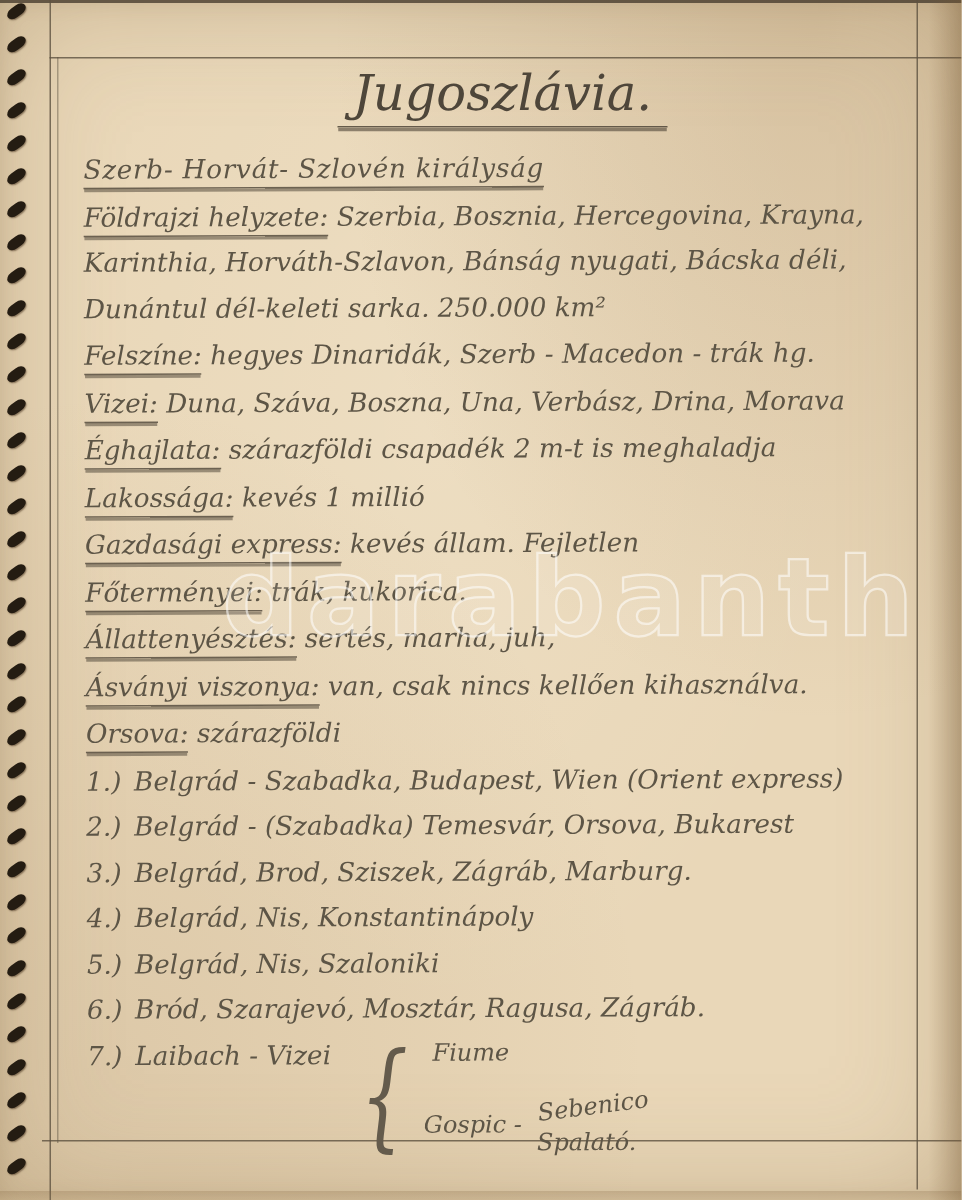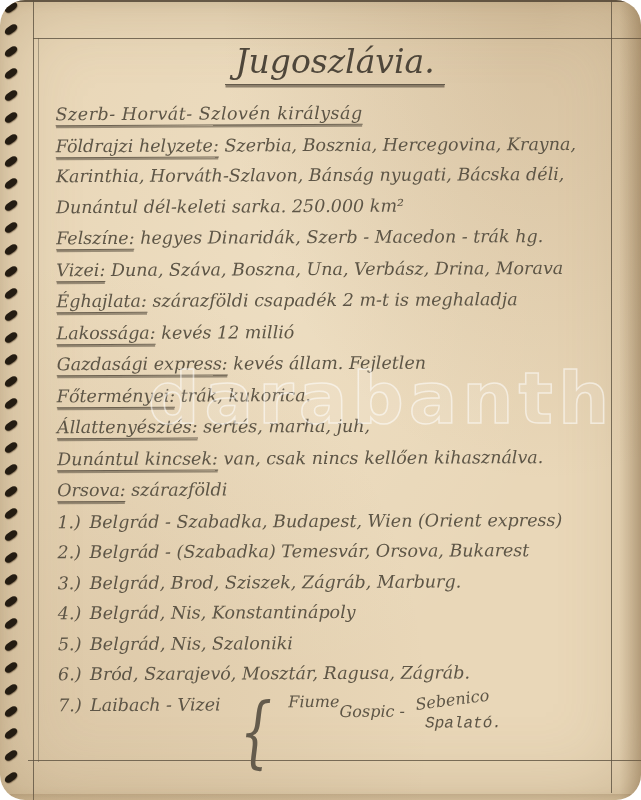--- a/index.html
+++ b/index.html
@@ -6,21 +6,20 @@
   body{width:641px;height:800px;overflow:hidden;font-family:"DejaVu Serif",serif;}
 
   .page{
     position:relative;width:641px;height:800px;overflow:hidden;
     background:
       radial-gradient(ellipse at 85% 2%, rgba(150,118,78,.22), transparent 42%),
       radial-gradient(ellipse at 10% 90%, rgba(150,118,78,.15), transparent 45%),
       radial-gradient(ellipse at 45% 35%, rgba(255,250,235,.18), transparent 55%),
       #e9d7b8;
     box-shadow:inset 0 0 80px rgba(138,108,66,.33), inset 0 0 14px rgba(120,92,55,.18);
-    border-radius:25px;
   }
 
   
   .spiral{position:absolute;left:3px;top:4px;width:20px;height:794px;display:flex;flex-direction:column;align-items:flex-start;}
   .coil{width:14px;height:7px;border-radius:5px/3.5px;background:#241c12;margin:0 0 15px 1px;
         transform:rotate(-36deg);box-shadow:0 1px 1px rgba(60,40,20,.5);}
 
   
   .vline,.hline{position:absolute;background:rgba(92,81,64,.8);}
   .vline{width:1px;} .hline{height:1px;}
@@ -48,26 +47,26 @@
 
   
   .rails{display:flex;align-items:flex-start;margin-top:1px;}
   .rails-label{flex:none;width:128px;}
   .rail-items{flex:none;}
   .rail-item{display:flex;white-space:nowrap;line-height:30.5px;}
   .rail-num{flex:none;width:32px;}
   .rail-branch{align-items:flex-start;}
   .brace{font-family:"DejaVu Serif",serif;font-weight:200;font-size:78px;line-height:84px;
          transform:scaleX(.65);margin:0 2px 0 10px;color:#645b4c;}
-  .branch-col{display:flex;flex-direction:row;font-size:16px;line-height:22px;}
+  .branch-col{display:flex;flex-direction:column;font-size:16px;line-height:22px;}
   .branch-top{margin:2px 0 14px 6px;}
   .branch-row{display:flex;align-items:center;}
   .branch-col2{display:flex;flex-direction:column;margin-left:10px;}
   .branch-rt{transform:rotate(-7deg);margin-bottom:2px;}
-  .branch-rb{margin-left:10px;font-family:Liberation Mono, monospace;}
+  .branch-rb{margin-left:0;}
 
   
   .watermark{position:absolute;left:148px;top:356px;font-family:"DejaVu Sans",sans-serif;
      font-size:72px;font-weight:bold;letter-spacing:5px;color:rgba(255,255,255,.10);
      -webkit-text-stroke:1.5px rgba(255,255,255,.55);pointer-events:none;}
 </style>
 </head>
 <body>
 
 <div class="page">
@@ -141,36 +140,36 @@
     <p>
       <span class="ul2">Vizei:</span>
       <span>Duna, Száva, Boszna, Una, Verbász, Drina, Morava</span>
     </p>
     <p>
       <span class="ul2">Éghajlata:</span>
       <span>szárazföldi csapadék 2 m-t is meghaladja</span>
     </p>
     <p>
       <span class="ul2">Lakossága:</span>
-      <span>kevés 12 millió</span>
+      <span>kevés 1 millió</span>
     </p>
     <p>
       <span class="ul2">Gazdasági express:</span>
       <span>kevés állam. Fejletlen</span>
     </p>
     <p>
       <span class="ul2">Főterményei:</span>
       <span>trák, kukorica.</span>
     </p>
     <p>
       <span class="ul2">Állattenyésztés:</span>
       <span>sertés, marha, juh,</span>
     </p>
     <p>
-      <span class="ul2">Dunántul kincsek:</span>
+      <span class="ul2">Ásványi viszonya:</span>
       <span>van, csak nincs kellően kihasználva.</span>
     </p>
     <p>
       <span class="ul2">Orsova:</span>
       <span>szárazföldi</span>
     </p>
 
     <div class="rails">
       <div class="rail-items">
 

